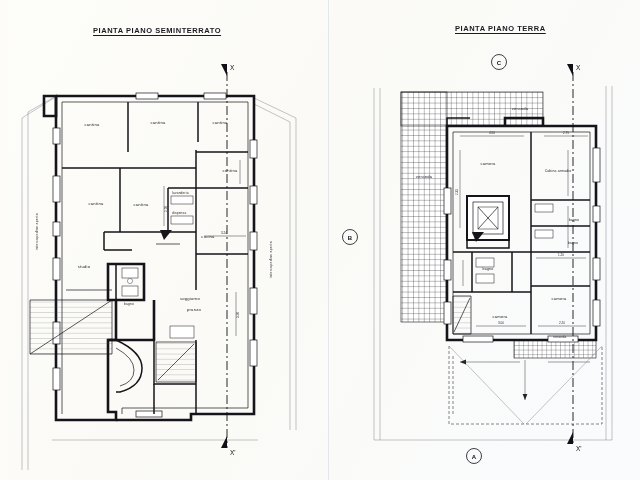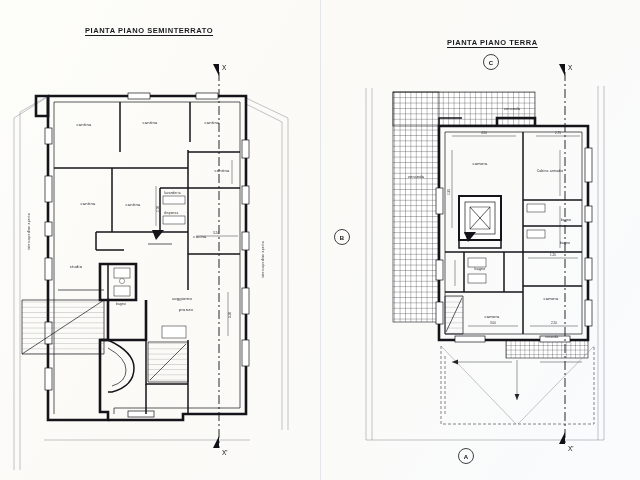--- a/index.html
+++ b/index.html
@@ -6,37 +6,38 @@
   body{
     width:640px;height:480px;
     background:#fdfcf8;
     font-family:"Liberation Sans", sans-serif;
     overflow:hidden;
     position:relative;
   }
   #sheet{
     position:absolute;inset:0;
     background:linear-gradient(120deg,#fdfdfa 0%,#fbfaf6 40%,#f9fbfd 100%);
+    margin-left:8px;
   }
   .halfdiv{
     position:absolute;left:320px;top:0;width:1px;height:480px;
     background:#e3e6ea;
   }
   .plan-title{
     position:absolute;
     font-size:7.5px;
     letter-spacing:.55px;
     color:#1a1a20;
     font-weight:700;
     text-decoration:underline;
     text-underline-offset:2px;
     white-space:nowrap;
   }
   #title-left{left:85px;top:26px;}
-  #title-right{left:447px;top:38px;}
+  #title-right{left:447px;top:24px;}
 
   svg{position:absolute;left:0;top:0;width:640px;height:480px;overflow:visible;}
 
   .wall{stroke:#14141a;fill:none;}
   .w-thick{stroke-width:2.6;}
   .w-med{stroke-width:1.5;}
   .w-thin{stroke-width:.7;}
   .dimline{stroke:#23232c;stroke-width:.45;fill:none;}
   .dashline{stroke:#23232c;stroke-width:.55;fill:none;stroke-dasharray:3 2;}
   .axisline{stroke:#101016;stroke-width:.9;fill:none;stroke-dasharray:9 3 2 3;}

